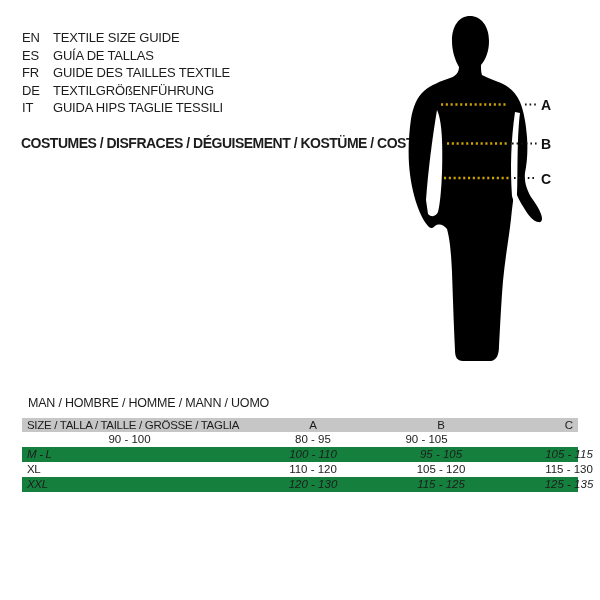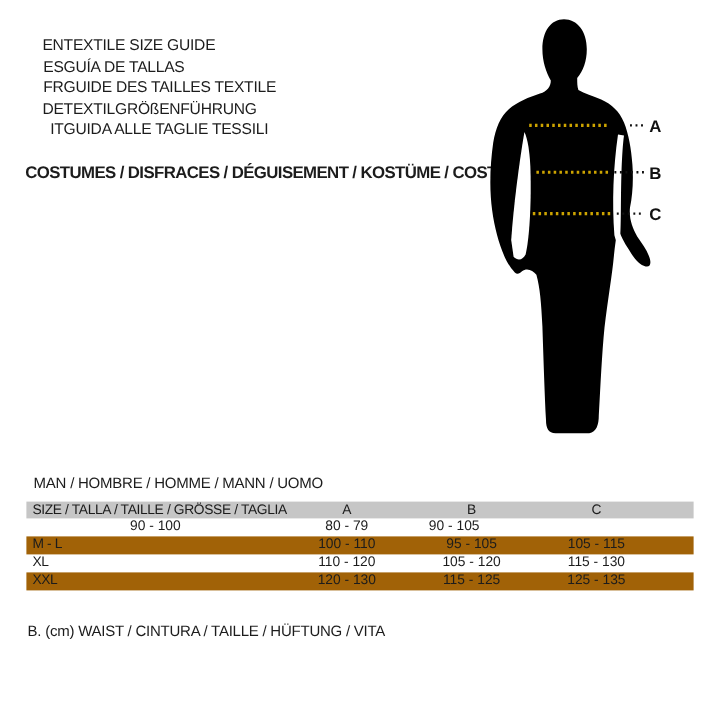--- a/index.html
+++ b/index.html
@@ -2,36 +2,36 @@
 <html><head>
 <meta charset="utf-8">
 <style>
   html,body{margin:0;padding:0;background:#fff;}
   .page{position:relative;width:600px;height:600px;background:#ffffff;overflow:hidden;
         font-family:"Liberation Sans",sans-serif;color:#1c1c1c;}
   .abs{position:absolute;}
 
   
   .lang-list{left:22px;top:29px;}
-  .lang-row{display:flex;line-height:17.6px;font-size:13px;letter-spacing:-0.2px;white-space:nowrap;text-align:right;}
+  .lang-row{display:flex;line-height:17.6px;font-size:13px;letter-spacing:-0.2px;white-space:nowrap;}
   .lang-code{width:31px;flex:0 0 31px;}
 
   
   .category{left:21px;top:135px;font-size:14px;font-weight:700;letter-spacing:-0.5px;white-space:nowrap;}
 
   
   .figure-wrap{left:395px;top:10px;width:170px;height:360px;}
   svg text{font-family:"Liberation Sans",sans-serif;font-weight:700;font-size:14px;fill:#111;}
 
   
   .table-title{left:28px;top:396px;font-size:12.5px;letter-spacing:-0.2px;white-space:nowrap;}
   .size-table{left:22px;top:418px;width:556px;font-size:11.5px;}
-  .trow{display:grid;grid-template-columns:215px 104px 104px 133px;height:15px;line-height:15px;}
+  .trow{display:grid;grid-template-columns:215px 104px 104px 133px;height:15px;line-height:15px;gap:24px;}
   .trow.head{background:#c6c6c6;height:14px;line-height:14px;}
-  .trow.alt{background:#a16207;}
+  .trow.alt{background:#15803d;font-style:italic;}
   .tcell{overflow:visible;white-space:nowrap;}
   .tcell.lbl{padding-left:5px;letter-spacing:-0.3px;}
   .tcell.num{text-align:center;}
   .tcell.c-col{padding-right:29px;}
 
   
   .legend{left:23px;top:517px;font-size:12.5px;line-height:18.7px;letter-spacing:-0.2px;white-space:nowrap;}
 </style>
 </head>
 <body>
@@ -50,21 +50,21 @@
     <div class="lang-row">
       <span class="lang-code">FR</span>
       <span class="lang-text">GUIDE DES TAILLES TEXTILE</span>
     </div>
     <div class="lang-row">
       <span class="lang-code">DE</span>
       <span class="lang-text">TEXTILGRÖßENFÜHRUNG</span>
     </div>
     <div class="lang-row">
       <span class="lang-code">IT</span>
-      <span class="lang-text">GUIDA ALLE TAGLIE TESSILI</span>
+      <span class="lang-text">GUIDA HIPS TAGLIE TESSILI</span>
     </div>
   </div>
 
   <div class="abs category">COSTUMES / DISFRACES / DÉGUISEMENT / KOSTÜME / COSTUMI</div>
 
   <div class="abs figure-wrap">
     <svg width="170" height="360" viewBox="395 10 170 360" xmlns="http://www.w3.org/2000/svg">
 
       <path fill="#000000" d="
         M 470,16
@@ -135,21 +135,21 @@
 
   <div class="abs size-table">
     <div class="trow head">
       <span class="tcell lbl">SIZE / TALLA / TAILLE / GRÖSSE / TAGLIA</span>
       <span class="tcell num">A</span>
       <span class="tcell num">B</span>
       <span class="tcell num c-col">C</span>
     </div>
     <div class="trow">
       <span class="tcell num">90 - 100</span>
-      <span class="tcell num">80 - 79</span>
+      <span class="tcell num">80 - 95</span>
       <span class="tcell num c-col">90 - 105</span>
     </div>
     <div class="trow alt">
       <span class="tcell lbl">M - L</span>
       <span class="tcell num">100 - 110</span>
       <span class="tcell num">95 - 105</span>
       <span class="tcell num c-col">105 - 115</span>
     </div>
     <div class="trow">
       <span class="tcell lbl">XL</span>
@@ -159,16 +159,15 @@
     </div>
     <div class="trow alt">
       <span class="tcell lbl">XXL</span>
       <span class="tcell num">120 - 130</span>
       <span class="tcell num">115 - 125</span>
       <span class="tcell num c-col">125 - 135</span>
     </div>
   </div>
 
   <div class="abs legend">
-    <div>B. (cm) WAIST / CINTURA / TAILLE / HÜFTUNG / VITA</div>
   </div>
 
 </div>
 
 </body></html>

